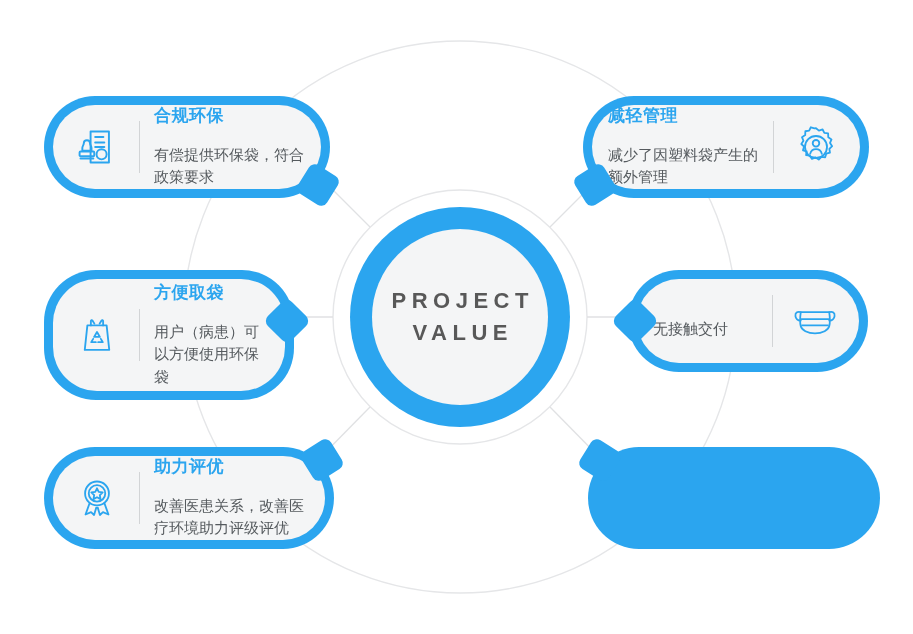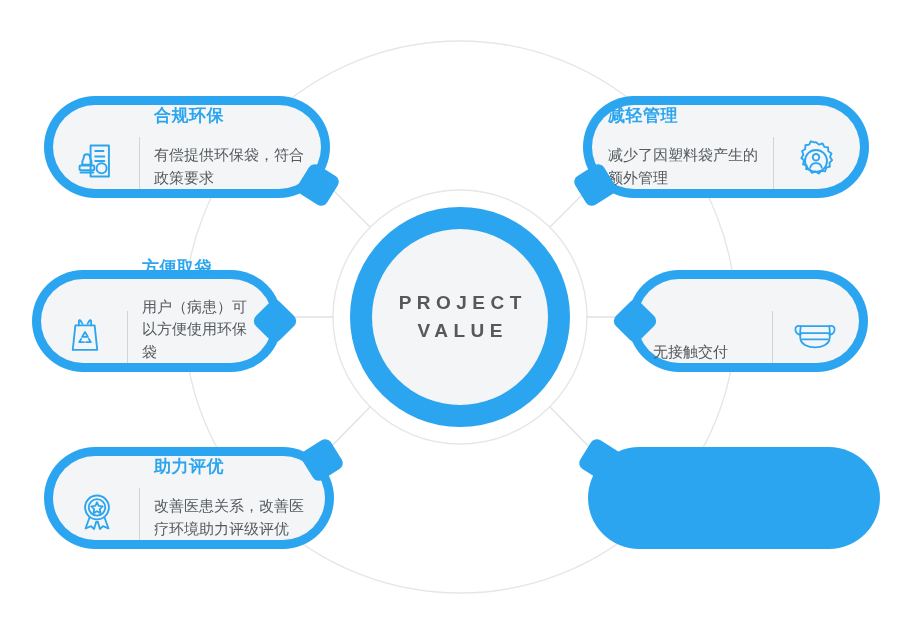--- a/index.html
+++ b/index.html
@@ -27,42 +27,42 @@
   .hub-inner{
     width:176px;height:176px;
     border-radius:50%;
     background:#f4f5f6;
     display:flex;flex-direction:column;
     align-items:center;justify-content:center;
     line-height:1.45;
   }
   .hub-inner span{
     display:block;
-    font-size:19px;
+    font-size:22px;
     font-weight:bold;
     letter-spacing:5.5px;
     color:#585858;
     text-indent:5.5px;
   }
 
   
   .card{
     position:absolute;
     box-sizing:border-box;
     background:#2ba5ef;
     border-radius:52px;
     padding:9px;
     z-index:3;
   }
   .card-inner{
     box-sizing:border-box;
     width:100%;height:100%;
     background:#f4f5f6;
     border-radius:44px;
-    display:flex;align-items:flex-end;
+    display:flex;align-items:center;
     padding:0 16px;
   }
   .card .icon{
     flex:0 0 auto;
     width:56px;height:56px;
     display:flex;align-items:center;justify-content:center;
   }
   .card .icon svg{display:block;}
   .divider{
     flex:0 0 auto;
@@ -96,21 +96,21 @@
     z-index:2;
   }
 
   
   #card-compliance{left:44px;  top:96px;  width:286px;height:102px;}
   #card-compliance .tail{right:-5px;bottom:-4px;transform:rotate(32deg);}
 
   #card-manage{left:583px; top:96px;  width:286px;height:102px;}
   #card-manage .tail{left:-5px;bottom:-4px;transform:rotate(58deg);}
 
-  #card-bag{left:32px;  top:270px; width:250px;height:102px;}
+  #card-bag{left:44px;  top:270px; width:250px;height:130px;}
   #card-bag .tail{right:-10px;top:34px;transform:rotate(45deg);}
 
   #card-epidemic{left:628px;top:270px; width:240px;height:102px;}
   #card-epidemic .tail{left:-10px;top:34px;transform:rotate(45deg);}
 
   #card-rating{left:44px;  top:447px; width:290px;height:102px;}
   #card-rating .tail{right:-5px;top:-4px;transform:rotate(58deg);}
 
   #card-cost{left:588px; top:447px; width:292px;height:102px;}
   #card-cost .tail{left:-5px;top:-4px;transform:rotate(32deg);}

